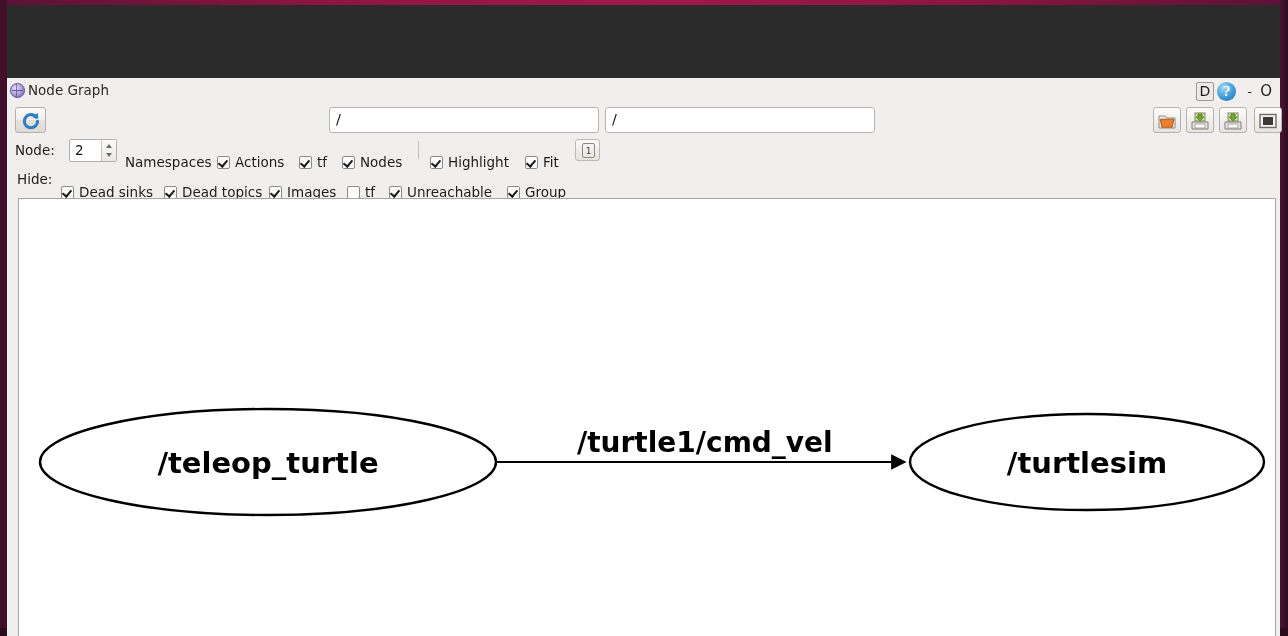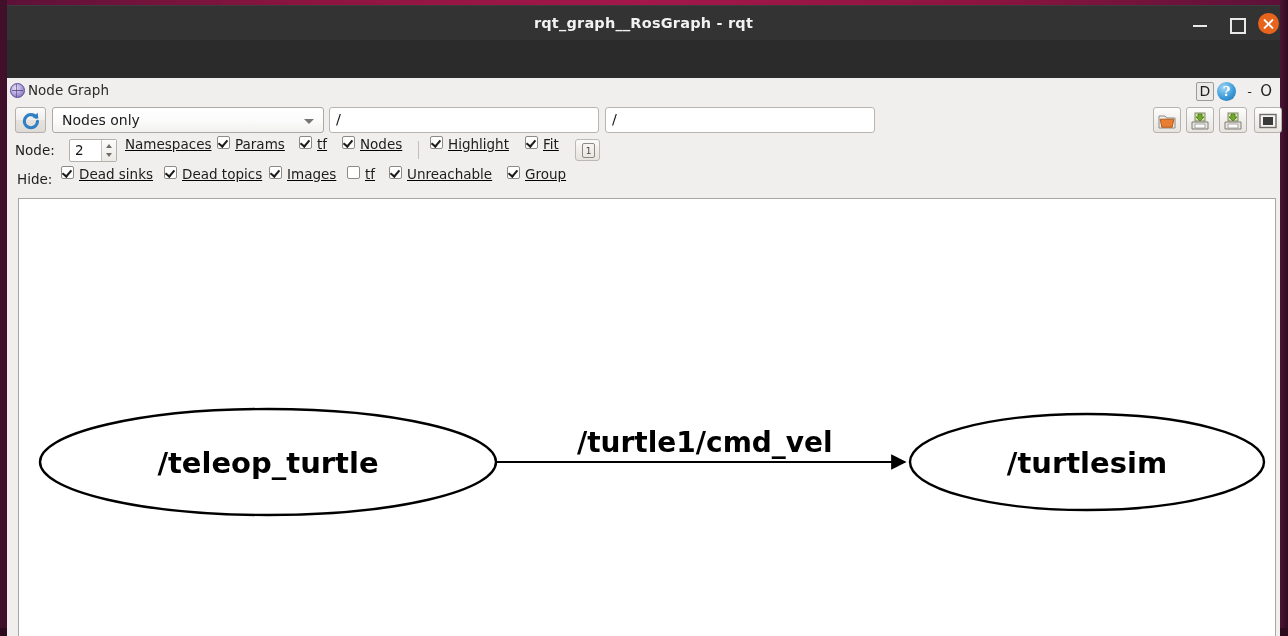--- a/index.html
+++ b/index.html
@@ -175,21 +175,21 @@
     border-left:1px solid #c6c2bd;
   }
   #group-spin-btns .up, #group-spin-btns .dn {
     position:absolute; left:4px; width:0; height:0;
     border-left:3.5px solid transparent; border-right:3.5px solid transparent;
   }
   #group-spin-btns .up { top:4px;  border-bottom:4px solid #6f6c69; }
   #group-spin-btns .dn { top:13px; border-top:4px solid #6f6c69; }
 
   .cbx-item {
-    position:absolute; top:0; height:28px; display:flex; gap:5px;text-decoration:underline;
+    position:absolute; top:12px; height:28px; display:flex; align-items:center; gap:5px;
   }
   .cbx {
     width:13px; height:13px; background:#ffffff;
     border:1px solid #8d8a86; border-radius:2px; position:relative; flex:0 0 auto;
   }
   .cbx.checked::after {
     content:""; position:absolute; left:2px; top:1px; width:4px; height:7px;
     border-right:2px solid #1b1b1b; border-bottom:2px solid #1b1b1b;
     transform: rotate(40deg);
   }
@@ -236,29 +236,20 @@
 </head>
 <body>
 
 <div id="window">
 
   <div id="desk-top"></div>
   <div id="desk-left"></div>
   <div id="desk-right"></div>
   <div id="desk-bottom"></div>
 
-  <div id="titlebar">
-    <div id="title-text">rqt_graph__RosGraph - rqt</div>
-    <div class="wbtn" id="btn-min"></div>
-    <div class="wbtn" id="btn-max"></div>
-    <div class="wbtn" id="btn-close">
-      <span class="x1"></span>
-      <span class="x2"></span>
-    </div>
-  </div>
 
   <div id="plugin">
 
     <div id="dock-title">
       <div id="dock-icon"></div>
       <div id="dock-label">Node Graph</div>
       <div id="dock-ctrls">
         <div id="dock-d">D</div>
         <div id="dock-help">?</div>
         <div id="dock-float">-</div>
@@ -268,24 +259,20 @@
 
     <div id="row1">
 
       <div class="qbtn" id="refresh-btn">
         <svg id="refresh-glyph" viewBox="0 0 20 18">
           <path d="M16.5 9.2 A6.6 6.6 0 1 1 9.9 2.6 A6.6 6.6 0 0 1 15.2 5.2" fill="none" stroke="#2f7fc4" stroke-width="3.1" stroke-linecap="round"></path>
           <path d="M16.7 0.8 L17.4 6.6 L11.6 5.6 Z" fill="#2f7fc4"></path>
         </svg>
       </div>
 
-      <div id="filter-combo">
-        <div id="filter-combo-text">Nodes only</div>
-        <div id="filter-combo-arrow"></div>
-      </div>
 
       <div class="qline" id="topic-filter">
         <div class="qline-text">/</div>
       </div>
 
       <div class="qline" id="node-filter">
         <div class="qline-text">/</div>
       </div>
 
       <div class="tbtn" id="btn-load">
@@ -327,21 +314,21 @@
           <span class="up"></span>
           <span class="dn"></span>
         </div>
       </div>
 
       <div class="cbx-item" id="cb-ns" style="left:118px">
         <span class="cbx-text">Namespaces</span>
       </div>
       <div class="cbx-item" id="cb-actions" style="left:210px">
         <span class="cbx checked"></span>
-        <span class="cbx-text">Params</span>
+        <span class="cbx-text">Actions</span>
       </div>
       <div class="cbx-item" id="cb-tf" style="left:292px">
         <span class="cbx checked"></span>
         <span class="cbx-text">tf</span>
       </div>
       <div class="cbx-item" id="cb-images" style="left:335px">
         <span class="cbx checked"></span>
         <span class="cbx-text">Nodes</span>
       </div>
 

